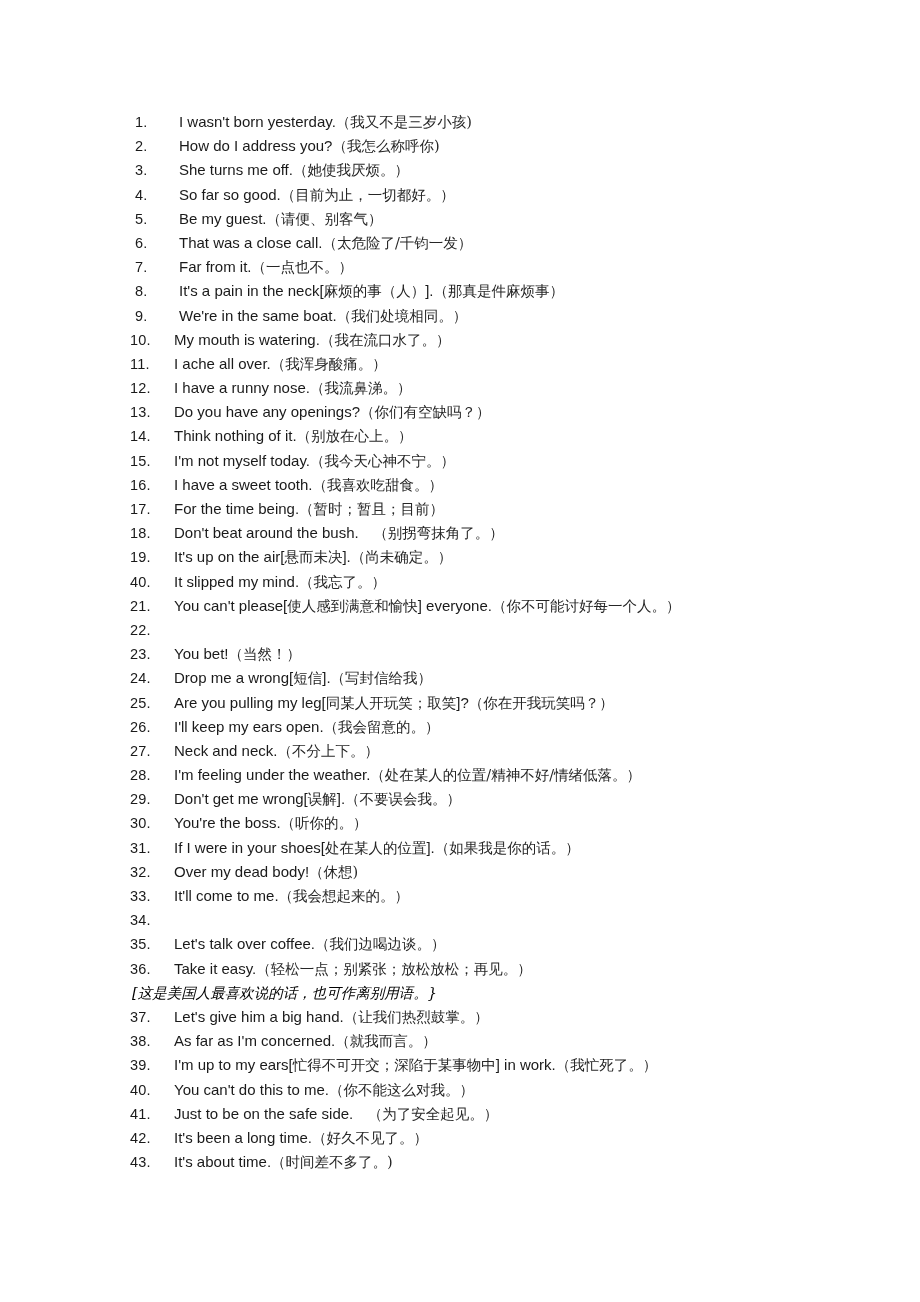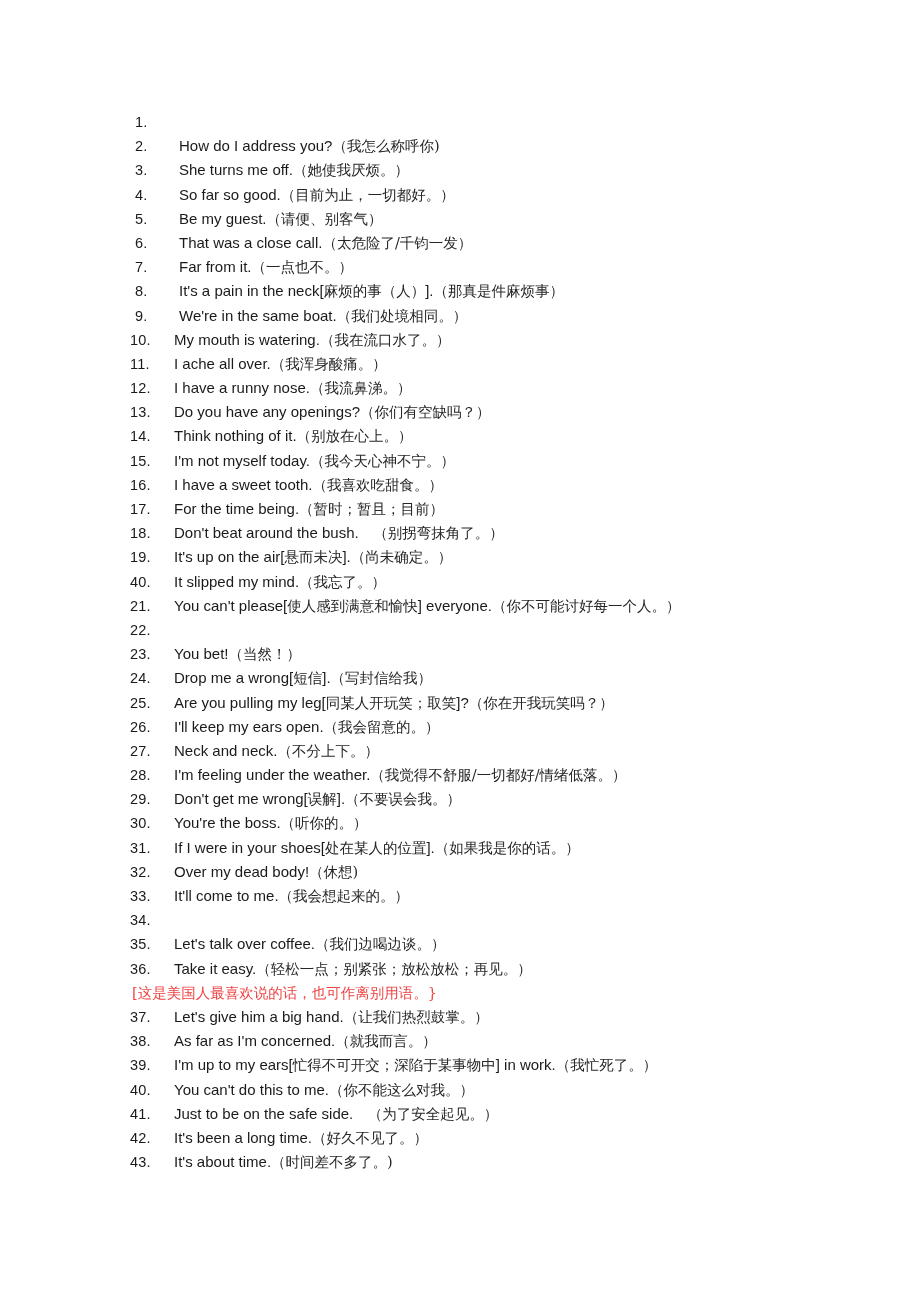--- a/index.html
+++ b/index.html
@@ -82,30 +82,32 @@
     align-items: baseline;
     height: 24.2px;
     line-height: 24.2px;
     white-space: nowrap;
     font-size: 15px;
   }
   .note-row .note {
     padding-left: 2px;
     font-family: "DejaVu Serif", "Liberation Serif", serif;
     font-size: 14.5px;
-    color: #ef4444;
+    color: #000000;
+    font-style: italic;
   }
 </style>
 </head>
 <body>
 
 <div class="page">
   <div class="list-block" id="list-root">
       <div class="row single">
         <span class="num">1.</span>
+        <span class="content"><span class="en">I wasn't born yesterday.</span><span class="cn">（我又不是三岁小孩)</span></span>
       </div>
       <div class="row single">
         <span class="num">2.</span>
         <span class="content"><span class="en">How do I address you?</span><span class="cn">（我怎么称呼你)</span></span>
       </div>
       <div class="row single">
         <span class="num">3.</span>
         <span class="content"><span class="en">She turns me off.</span><span class="cn">（她使我厌烦。）</span></span>
       </div>
       <div class="row single">
@@ -198,21 +200,21 @@
       <div class="row">
         <span class="num">26.</span>
         <span class="content"><span class="en">I'll keep my ears open.</span><span class="cn">（我会留意的。）</span></span>
       </div>
       <div class="row">
         <span class="num">27.</span>
         <span class="content"><span class="en">Neck and neck.</span><span class="cn">（不分上下。）</span></span>
       </div>
       <div class="row">
         <span class="num">28.</span>
-        <span class="content"><span class="en">I'm feeling under the weather.</span><span class="cn">（我觉得不舒服/一切都好/情绪低落。）</span></span>
+        <span class="content"><span class="en">I'm feeling under the weather.</span><span class="cn">（处在某人的位置/精神不好/情绪低落。）</span></span>
       </div>
       <div class="row">
         <span class="num">29.</span>
         <span class="content"><span class="en">Don't get me wrong[</span><span class="cn">误解</span><span class="en">].</span><span class="cn">（不要误会我。）</span></span>
       </div>
       <div class="row">
         <span class="num">30.</span>
         <span class="content"><span class="en">You're the boss.</span><span class="cn">（听你的。）</span></span>
       </div>
       <div class="row">

